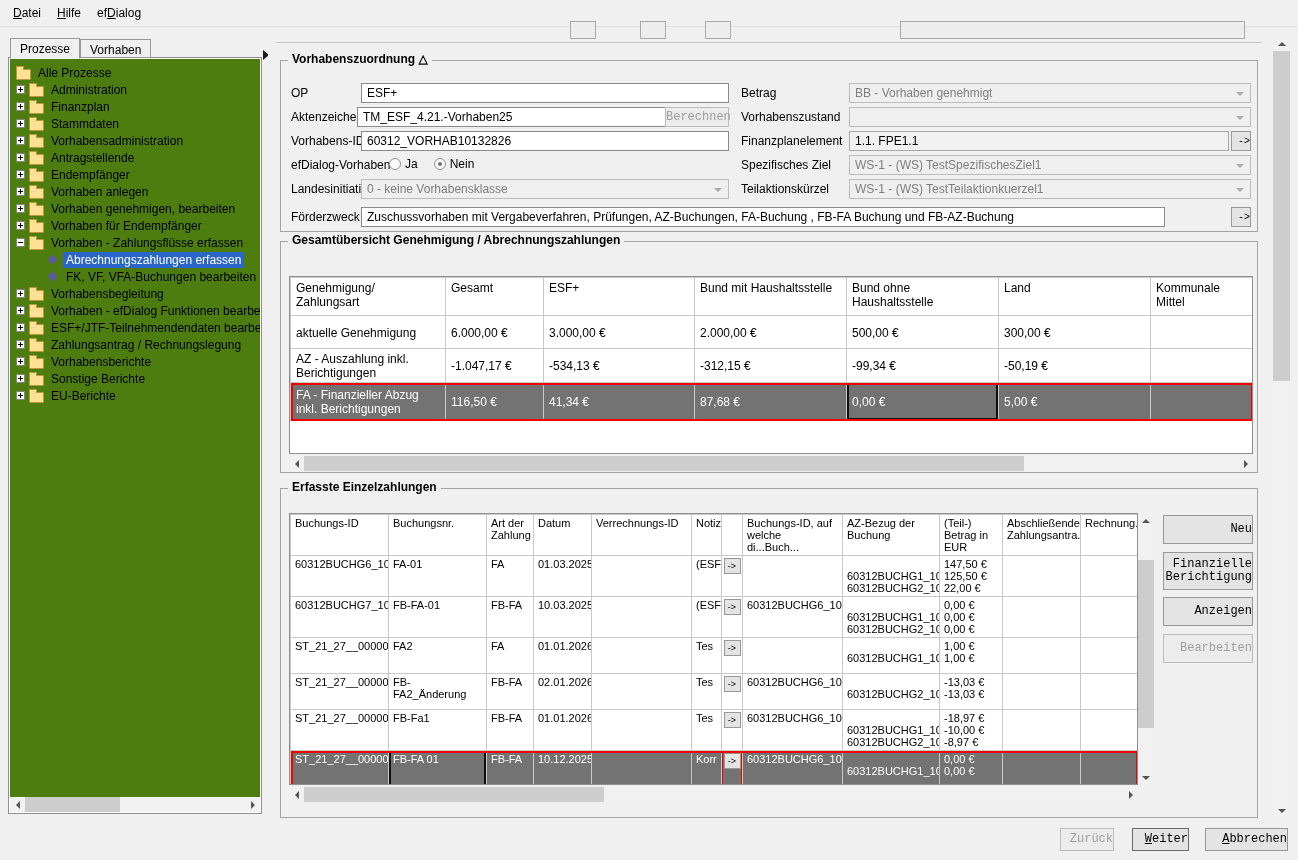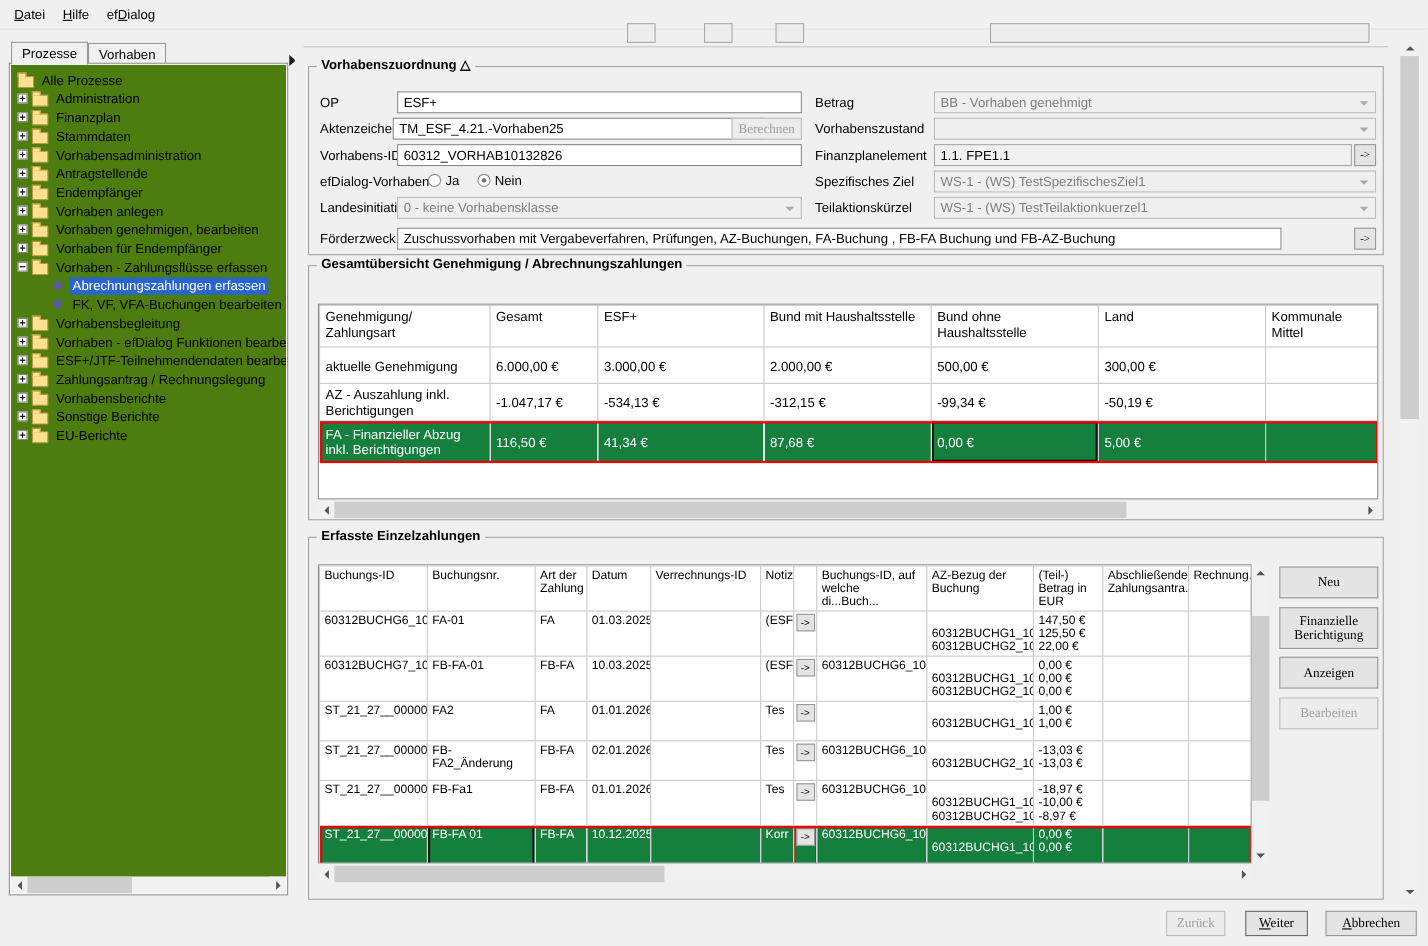--- a/index.html
+++ b/index.html
@@ -30,34 +30,34 @@
 .content{position:absolute;left:268px;top:30px;width:1004px;height:790px;background:#f0f0f0}
 .clip-box{position:absolute;top:-9px;height:18px;border:1px solid #a9a9a9;background:#ededed}
 .top-sep{position:absolute;left:8px;top:12px;width:986px;height:1px;background:#c6c6c6}
 .groupbox{position:absolute;border:1px solid #a3a3a3}
 .gb-title{position:absolute;top:-9px;left:7px;background:#f0f0f0;padding:0 4px;font-weight:bold;white-space:nowrap}
 .flabel{position:absolute;white-space:nowrap}
 .tfield{position:absolute;height:20px;background:#fff;border:1px solid #8a8a8a;padding:2px 5px;line-height:15px;white-space:nowrap;overflow:hidden}
 .tfield.ro{background:#f1f1f1;border-color:#a8a8a8}
 .combo{position:absolute;height:20px;background:#efefef;border:1px solid #bcbcbc;color:#7e7e7e;padding:2px 20px 2px 5px;line-height:15px;white-space:nowrap;overflow:hidden}
 .chev{position:absolute;right:6px;top:8px;width:0;height:0;border:4px solid transparent;border-top-color:#a9a9a9}
-.btn{position:absolute;background:#e4e4e4;border:1px solid #989898;font-family:Liberation Serif, serif;font-size:12px;color:#000;white-space:pre-line;text-align:center;line-height:13px;cursor:default}
+.btn{position:absolute;background:#e4e4e4;border:1px solid #989898;font-family:Liberation Mono, monospace;font-size:12px;color:#000;white-space:pre-line;text-align:right;line-height:13px;cursor:default}
 .btn.disabled{color:#9e9e9e;border-color:#bdbdbd;background:#ececec}
 .radio-group{position:absolute;display:flex}
 .radio{display:flex;align-items:center;margin-right:16px}
 .circle{width:12px;height:12px;border:1px solid #909090;border-radius:50%;background:#fcfcfc;margin-right:4px;position:relative}
 .radio.checked .circle::after{content:"";position:absolute;inset:3px;background:#6e6e6e;border-radius:50%}
 
 .grid{position:absolute;background:#fff;border:1px solid #8f8f8f;overflow:hidden}
 .grid table{border-collapse:collapse;table-layout:fixed}
 .grid th,.grid td{border:1px solid #c9c9c9;font-weight:normal;text-align:left;vertical-align:top;padding:3px 5px 2px;white-space:pre-line;overflow:hidden}
 .num{text-align:right}
 .ovr td{vertical-align:middle}
 .pay th,.pay td{font-size:11px;line-height:12px;padding:2px 4px}
-tr.selected td{background:#15803d;color:#fff}
+tr.selected td{background:#737373;color:#fff}
 tr.selected{outline:2px solid #f20000;outline-offset:-2px}
 td.cell-focus{box-shadow:inset 0 0 0 2px #101010}
 td.arrow-cell{padding:2px 1px;text-align:center}
 tr.selected td.arrow-cell{box-shadow:inset 0 0 0 1px #f20000}
 .mini-btn{width:17px;height:16px;background:#e4e4e4;border:1px solid #989898;font-size:9px;line-height:12px;font-family:inherit}
 
 .hscroll{position:absolute;height:15px;background:#f1f1f1;display:flex}
 .vscroll{position:absolute;width:16px;background:#f1f1f1;display:flex;flex-direction:column}
 .vscroll.wide{width:17px}
 .sb-btn{flex:none;width:15px;height:15px;position:relative;background:#f1f1f1}

